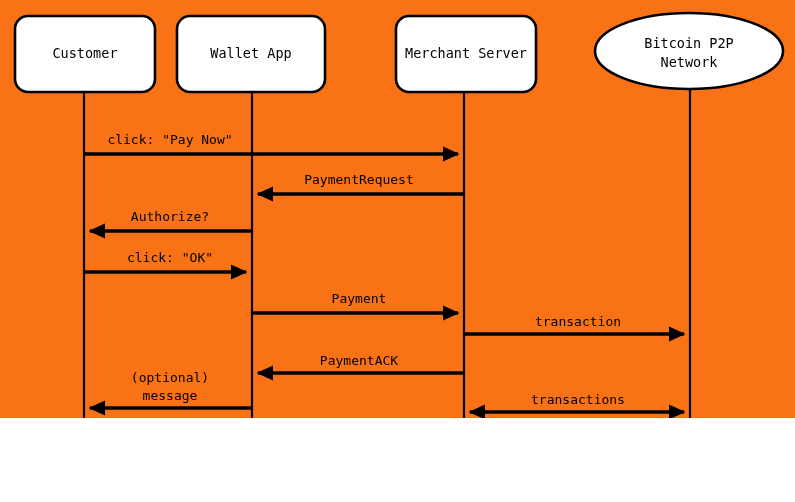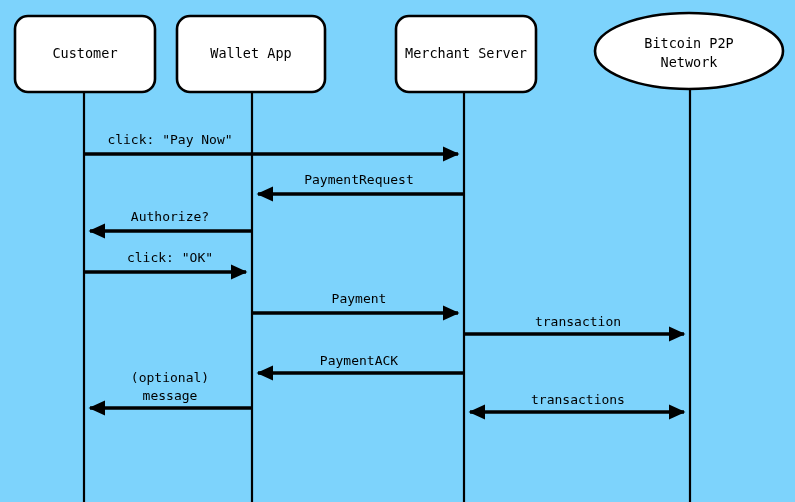--- a/index.html
+++ b/index.html
@@ -7,22 +7,22 @@
     margin: 0;
     padding: 0;
     background: #ffffff;
   }
   body {
     font-family: "DejaVu Sans Mono", "Liberation Mono", monospace;
   }
   #diagram-root {
     position: relative;
     width: 795px;
-    height: 502px;
-    background: #7dd3fc;
+    height: 418px;
+    background: #f97316;
     overflow: hidden;
   }
   #diagram-svg {
     display: block;
     width: 795px;
     height: 502px;
   }
   .node-shape {
     fill: #ffffff;
     stroke: #000000;

